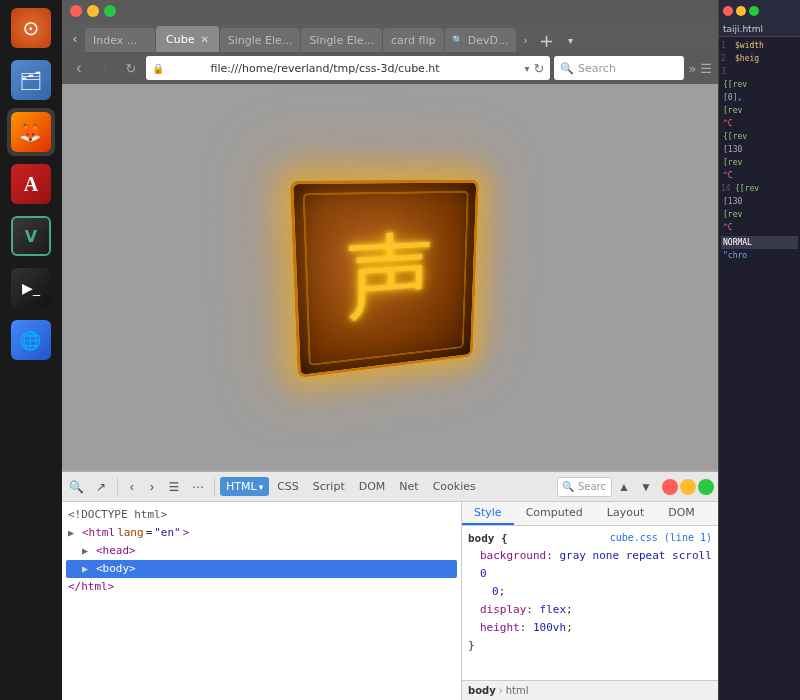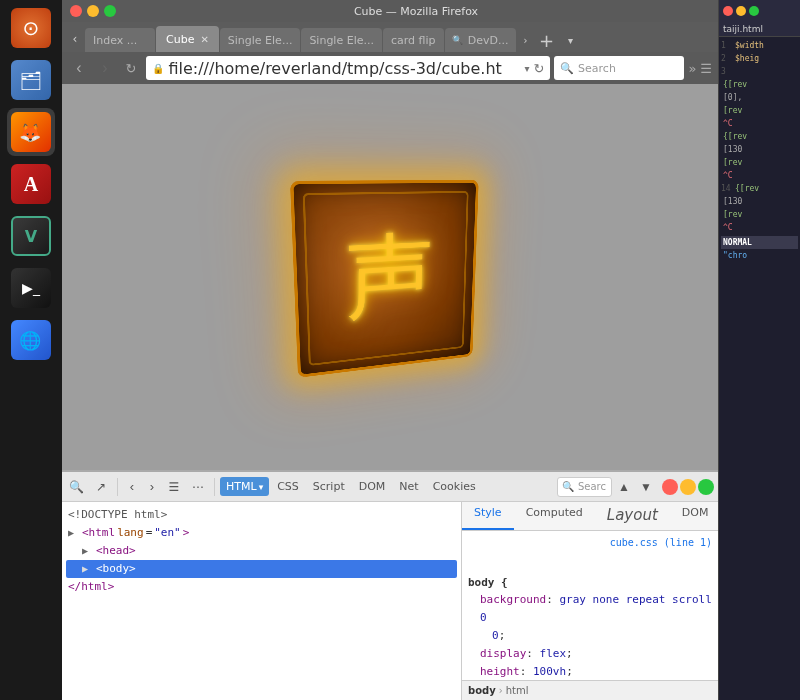--- a/index.html
+++ b/index.html
@@ -92,21 +92,20 @@
     <div style="flex:1; display:flex; min-width:0;">
 
       <div style="flex:1; display:flex; flex-direction:column; min-width:0;">
 
         <div style="height:22px; background:#5a5a5a; display:flex; align-items:center; padding:0 8px; gap:6px;">
           <div style="display:flex; gap:5px;">
             <div style="width:12px;height:12px;border-radius:50%;background:#ff5f57;cursor:pointer;"></div>
             <div style="width:12px;height:12px;border-radius:50%;background:#febc2e;cursor:pointer;"></div>
             <div style="width:12px;height:12px;border-radius:50%;background:#28c840;cursor:pointer;"></div>
           </div>
-          <span style="font-size:11px; color:#ddd; flex:1; text-align:center;">Cube — Mozilla Firefox</span>
         </div>
 
         <div style="height:30px; background:#5c5c5c; display:flex; align-items:flex-end; padding:0 4px; gap:1px;">
           <div style="width:18px;height:26px;display:flex;align-items:center;justify-content:center;color:#ccc;cursor:pointer;font-size:12px;">‹</div>
 
           <div style="height:24px;padding:0 8px;background:#6e6e6e;color:#bbb;display:flex;align-items:center;gap:4px;cursor:pointer;border-radius:4px 4px 0 0;font-size:11px;min-width:70px;">
             <span>Index ...</span>
           </div>
 
           <div style="height:26px;padding:0 10px;background:#8a8a8a;color:#fff;display:flex;align-items:center;gap:6px;cursor:pointer;border-radius:4px 4px 0 0;font-size:11px;min-width:60px;">
@@ -137,21 +136,21 @@
 
           <div style="width:22px;height:24px;display:flex;align-items:center;justify-content:center;color:#ccc;cursor:pointer;font-size:10px;">▾</div>
         </div>
 
         <div style="height:32px;background:#5a5a5a;display:flex;align-items:center;padding:0 6px;gap:4px;">
           <button style="width:22px;height:22px;border:none;background:none;color:#aaa;cursor:pointer;font-size:16px;display:flex;align-items:center;justify-content:center;">‹</button>
           <button style="width:22px;height:22px;border:none;background:none;color:#666;cursor:pointer;font-size:16px;display:flex;align-items:center;justify-content:center;">›</button>
           <button style="width:22px;height:22px;border:none;background:none;color:#aaa;cursor:pointer;font-size:13px;display:flex;align-items:center;justify-content:center;">↻</button>
           <div style="flex:1;height:24px;background:#fff;border-radius:3px;display:flex;align-items:center;padding:0 6px;gap:4px;cursor:text;">
             <span style="color:#555;font-size:10px;">🔒</span>
-            <span style="font-size:16px;color:#333;flex:1;">file:///home/reverland/tmp/css-3d/cube.ht</span>
+            <span style="font-size:11px;color:#333;flex:1;margin-left:42px;">file:///home/reverland/tmp/css-3d/cube.ht</span>
             <span style="color:#777;font-size:10px;cursor:pointer;">▾</span>
             <button style="border:none;background:none;color:#777;cursor:pointer;font-size:13px;">↻</button>
           </div>
           <div style="width:130px;height:24px;background:#fff;border-radius:3px;display:flex;align-items:center;padding:0 6px;gap:4px;cursor:text;">
             <span style="color:#888;font-size:11px;">🔍</span>
             <span style="font-size:11px;color:#999;">Search</span>
           </div>
           <span style="color:#aaa;font-size:13px;cursor:pointer;">»</span>
           <span style="color:#aaa;font-size:13px;cursor:pointer;">☰</span>
         </div>
@@ -248,29 +247,29 @@
               <div style="line-height:18px;padding:0 2px;">
                 <span style="color:#881280;">&lt;/html&gt;</span>
               </div>
             </div>
 
             <div style="flex:1;display:flex;flex-direction:column;overflow:hidden;">
 
               <div style="display:flex;border-bottom:1px solid #ccc;background:#f5f5f5;">
                 <div style="padding:4px 12px;font-size:11px;cursor:pointer;color:#1a73e8;border-bottom:2px solid #1a73e8;">Style</div>
                 <div style="padding:4px 12px;font-size:11px;cursor:pointer;color:#555;border-bottom:2px solid transparent;">Computed</div>
-                <div style="padding:4px 12px;font-size:15px;cursor:pointer;color:#555;border-bottom:2px solid transparent;font-style:italic;">Layout</div>
+                <div style="padding:4px 12px;font-size:11px;cursor:pointer;color:#555;border-bottom:2px solid transparent;">Layout</div>
                 <div style="padding:4px 12px;font-size:11px;cursor:pointer;color:#555;border-bottom:2px solid transparent;">DOM</div>
                 <div style="padding:4px 12px;font-size:11px;cursor:pointer;color:#555;border-bottom:2px solid transparent;">Events</div>
 
               </div>
 
               <div style="flex:1;overflow:auto;padding:6px;font-family:monospace;font-size:11px;">
                 <div style="display:flex;justify-content:space-between;margin-bottom:2px;">
-                  <span style="color:#333;font-weight:bold;margin-top:39px;">body {</span>
+                  <span style="color:#333;font-weight:bold;">body {</span>
                   <span style="color:#1a73e8;font-size:10px;cursor:pointer;">cube.css (line 1)</span>
                 </div>
                 <div style="line-height:18px;padding-left:12px;">
                   <span style="color:#881280;margin-top:25px;">background</span><span style="color:#333;">: </span><span style="color:#1a1aa6;">gray none repeat scroll 0</span>
                 </div>
                 <div style="line-height:18px;padding-left:24px;">
                   <span style="color:#1a1aa6;">0</span><span style="color:#333;">;</span>
                 </div>
                 <div style="line-height:18px;padding-left:12px;">
                   <span style="color:#881280;">display</span><span style="color:#333;">: </span><span style="color:#1a1aa6;">flex</span><span style="color:#333;">;</span>
@@ -349,21 +348,21 @@
           <div style="line-height:13px;padding-left:2px;">
             <span style="color:#aaa;">[130</span>
           </div>
           <div style="line-height:13px;padding-left:2px;">
             <span style="color:#98c379;">[rev</span>
           </div>
           <div style="line-height:13px;padding-left:2px;">
             <span style="color:#e06c75;">^C</span>
           </div>
           <div style="line-height:13px;padding-left:2px;background:#3a3a4e;margin-top:2px;">
-            <span style="color:#fff;font-weight:bold;">NORMAL</span>
+            <span style="color:#fff;font-weight:normal;">NORMAL</span>
           </div>
           <div style="line-height:13px;padding-left:2px;">
             <span style="color:#61afef;">"chro</span>
           </div>
         </div>
       </div>
     </div>
   </div>
 </div>
 

